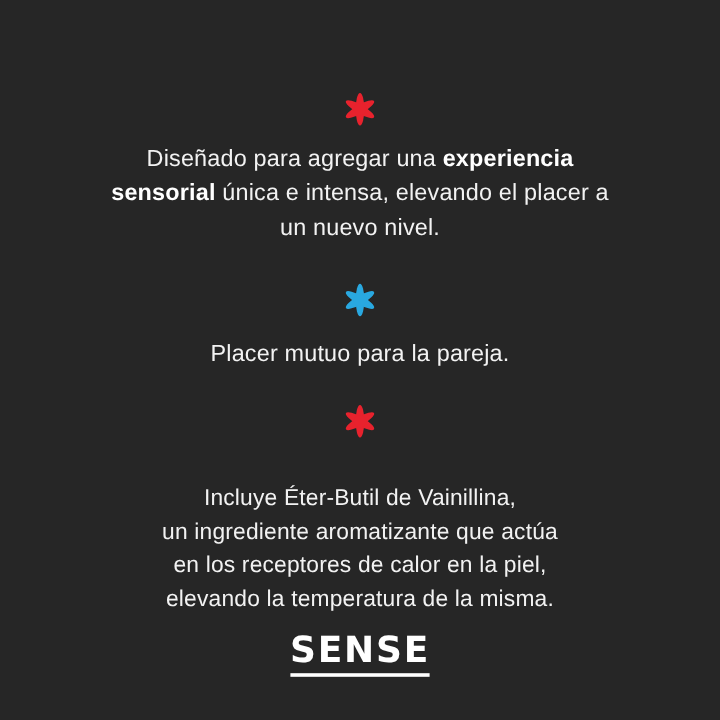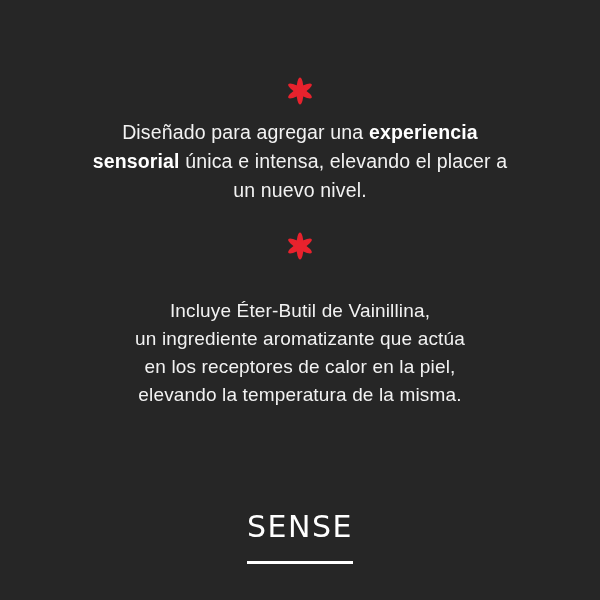--- a/index.html
+++ b/index.html
@@ -67,25 +67,25 @@
     position: absolute;
     left: 0;
     right: 0;
     bottom: 36px;
     display: flex;
     justify-content: center;
   }
   .brand {
     color: #ffffff;
     font-size: 30px;
-    font-weight: 400;
+    font-weight: 700;
     letter-spacing: 1.5px;
     font-family: "DejaVu Sans", sans-serif;
     border-bottom: 3px solid #ffffff;
-    padding-bottom: 18px;
+    padding-bottom: 2px;
     line-height: 32px;
   }
 </style>
 </head>
 <body>
 
 <div class="canvas">
 
   <div class="blocks">
 
@@ -98,20 +98,33 @@
             <ellipse cx="17" cy="17" rx="3.6" ry="13.5" transform="rotate(120 17 17)"></ellipse>
             <circle cx="17" cy="17" r="5.2"></circle>
           </g>
         </svg>
       </span>
       <div class="block-text">
         <span>Diseñado para agregar una </span><b>experiencia sensorial</b><span> única e intensa, elevando el placer a un nuevo nivel.</span>
       </div>
     </div>
 
+    <div class="block block-2">
+      <span class="asterisk">
+        <svg width="34" height="34" viewBox="0 0 34 34" aria-hidden="true">
+          <g fill="#29a8e0">
+            <ellipse cx="17" cy="17" rx="3.6" ry="13.5"></ellipse>
+            <ellipse cx="17" cy="17" rx="3.6" ry="13.5" transform="rotate(60 17 17)"></ellipse>
+            <ellipse cx="17" cy="17" rx="3.6" ry="13.5" transform="rotate(120 17 17)"></ellipse>
+            <circle cx="17" cy="17" r="5.2"></circle>
+          </g>
+        </svg>
+      </span>
+      <div class="block-text">Placer mutuo para la pareja.</div>
+    </div>
 
     <div class="block block-3">
       <span class="asterisk">
         <svg width="34" height="34" viewBox="0 0 34 34" aria-hidden="true">
           <g fill="#e8222d">
             <ellipse cx="17" cy="17" rx="3.6" ry="13.5"></ellipse>
             <ellipse cx="17" cy="17" rx="3.6" ry="13.5" transform="rotate(60 17 17)"></ellipse>
             <ellipse cx="17" cy="17" rx="3.6" ry="13.5" transform="rotate(120 17 17)"></ellipse>
             <circle cx="17" cy="17" r="5.2"></circle>
           </g>

